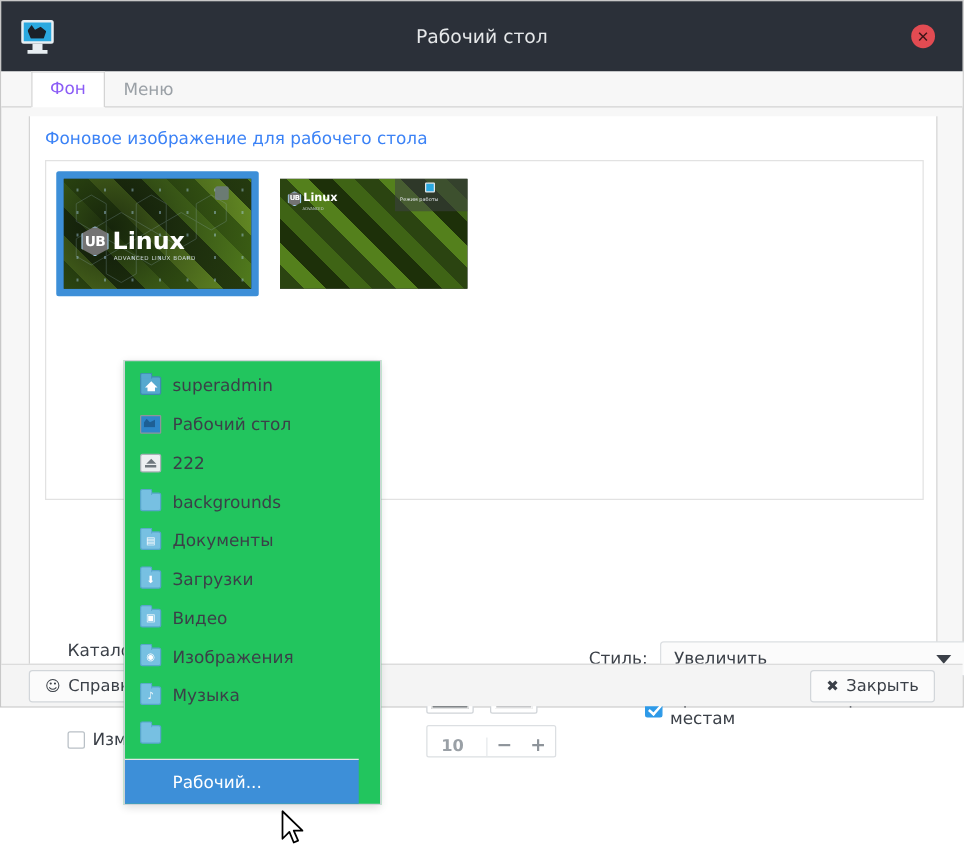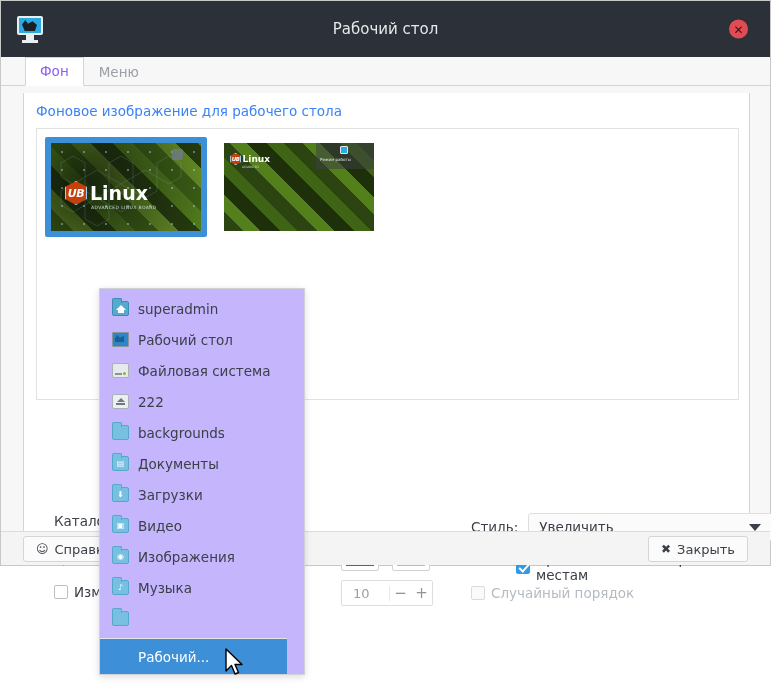--- a/index.html
+++ b/index.html
@@ -189,29 +189,28 @@
     opacity: .55;
   }
   .logo1 {
     position: absolute;
     left: 14px; top: 38px;
     display: flex;
     align-items: center;
   }
   .hexbadge {
     width: 22px; height: 24px;
-    background: #c2410c;
+    background: #737373;
     border: 1.5px solid #9fd0ee;
     clip-path: polygon(50% 0%, 100% 25%, 100% 75%, 50% 100%, 0% 75%, 0% 25%);
     color: #ffffff;
     font-size: 11px;
     font-weight: bold;
     display: flex; align-items: center; justify-content: center;
     letter-spacing: -0.5px;
-    font-style: italic;
   }
   .logotext {
     color: #ffffff;
     font-size: 19px;
     font-weight: 600;
     margin-left: 3px;
     line-height: 1;
   }
   .logosub {
     position: absolute;
@@ -343,26 +342,27 @@
   .swatch i {
     display: block;
     width: 30px; height: 18px;
     border: 1px solid #ffffff;
   }
 
   
   #spinner {
     position: absolute;
     left: 317px; top: 487px;
-    width: 92px; height: 26px;
+    width: 104px; height: 26px;
     border: 1px solid #dcdfe2;
     background: #ffffff;
     border-radius: 2px;
     display: flex;
-    align-items: center;
+    align-items: flex-end;
+    font-weight: bold;
   }
   #spin-val {
     width: 48px;
     display: flex; align-items: center;
     padding-left: 11px;
     font-size: 13px;
     color: #9aa0a6;
     border-right: 1px solid #e6e9eb;
   }
   .spin-btn {
@@ -423,21 +423,21 @@
   }
   #help-btn { left: 22px; }
   #close-dlg-btn { right: 22px; }
   .bicon-glyph { font-size: 12px; color: #3b4048; }
 
   
   #menu {
     position: absolute;
     left: 99px; top: 288px;
     width: 206px;
-    background: #c4b5fd;
+    background: #22c55e;
     border: 1px solid #cfd3d7;
     box-shadow: 0 2px 7px rgba(0,0,0,0.14);
     padding: 4px 17px 0 0;
     z-index: 50;
   }
   .mi {
     height: 31px;
     display: flex;
     align-items: center;
     padding: 0 12px;
@@ -680,24 +680,20 @@
         <span>Увеличить</span>
         <span class="caret"></span>
       </span>
     </div>
 
     <div class="row" id="row-apply-all">
       <span class="cb checked"></span>
       <span class="lbl">Применить ко всем рабочим местам</span>
     </div>
 
-    <div class="row" id="row-random">
-      <span class="cb disabled"></span>
-      <span class="lbl">Случайный порядок</span>
-    </div>
 
   </div>
 
   <div id="footer">
     <div class="btn" id="help-btn">
       <span class="bicon-glyph">☺</span>
       <span>Справка</span>
     </div>
     <div class="btn" id="close-dlg-btn">
       <span class="bicon-glyph">✖</span>
@@ -715,26 +711,20 @@
       </span>
     <span class="mi-label">superadmin</span>
   </div>
   <div class="mi">
     <span class="mico screen">
         <i class="sblob"></i>
       </span>
     <span class="mi-label">Рабочий стол</span>
   </div>
   <div class="mi">
-    <span class="mico drive">
-        <i class="led"></i>
-      </span>
-    <span class="mi-label">Файловая система</span>
-  </div>
-  <div class="mi">
     <span class="mico eject">
         <i class="bar"></i>
       </span>
     <span class="mi-label">222</span>
   </div>
   <div class="mi">
     <span class="mico folder"></span>
     <span class="mi-label">backgrounds</span>
   </div>
   <div class="mi">

